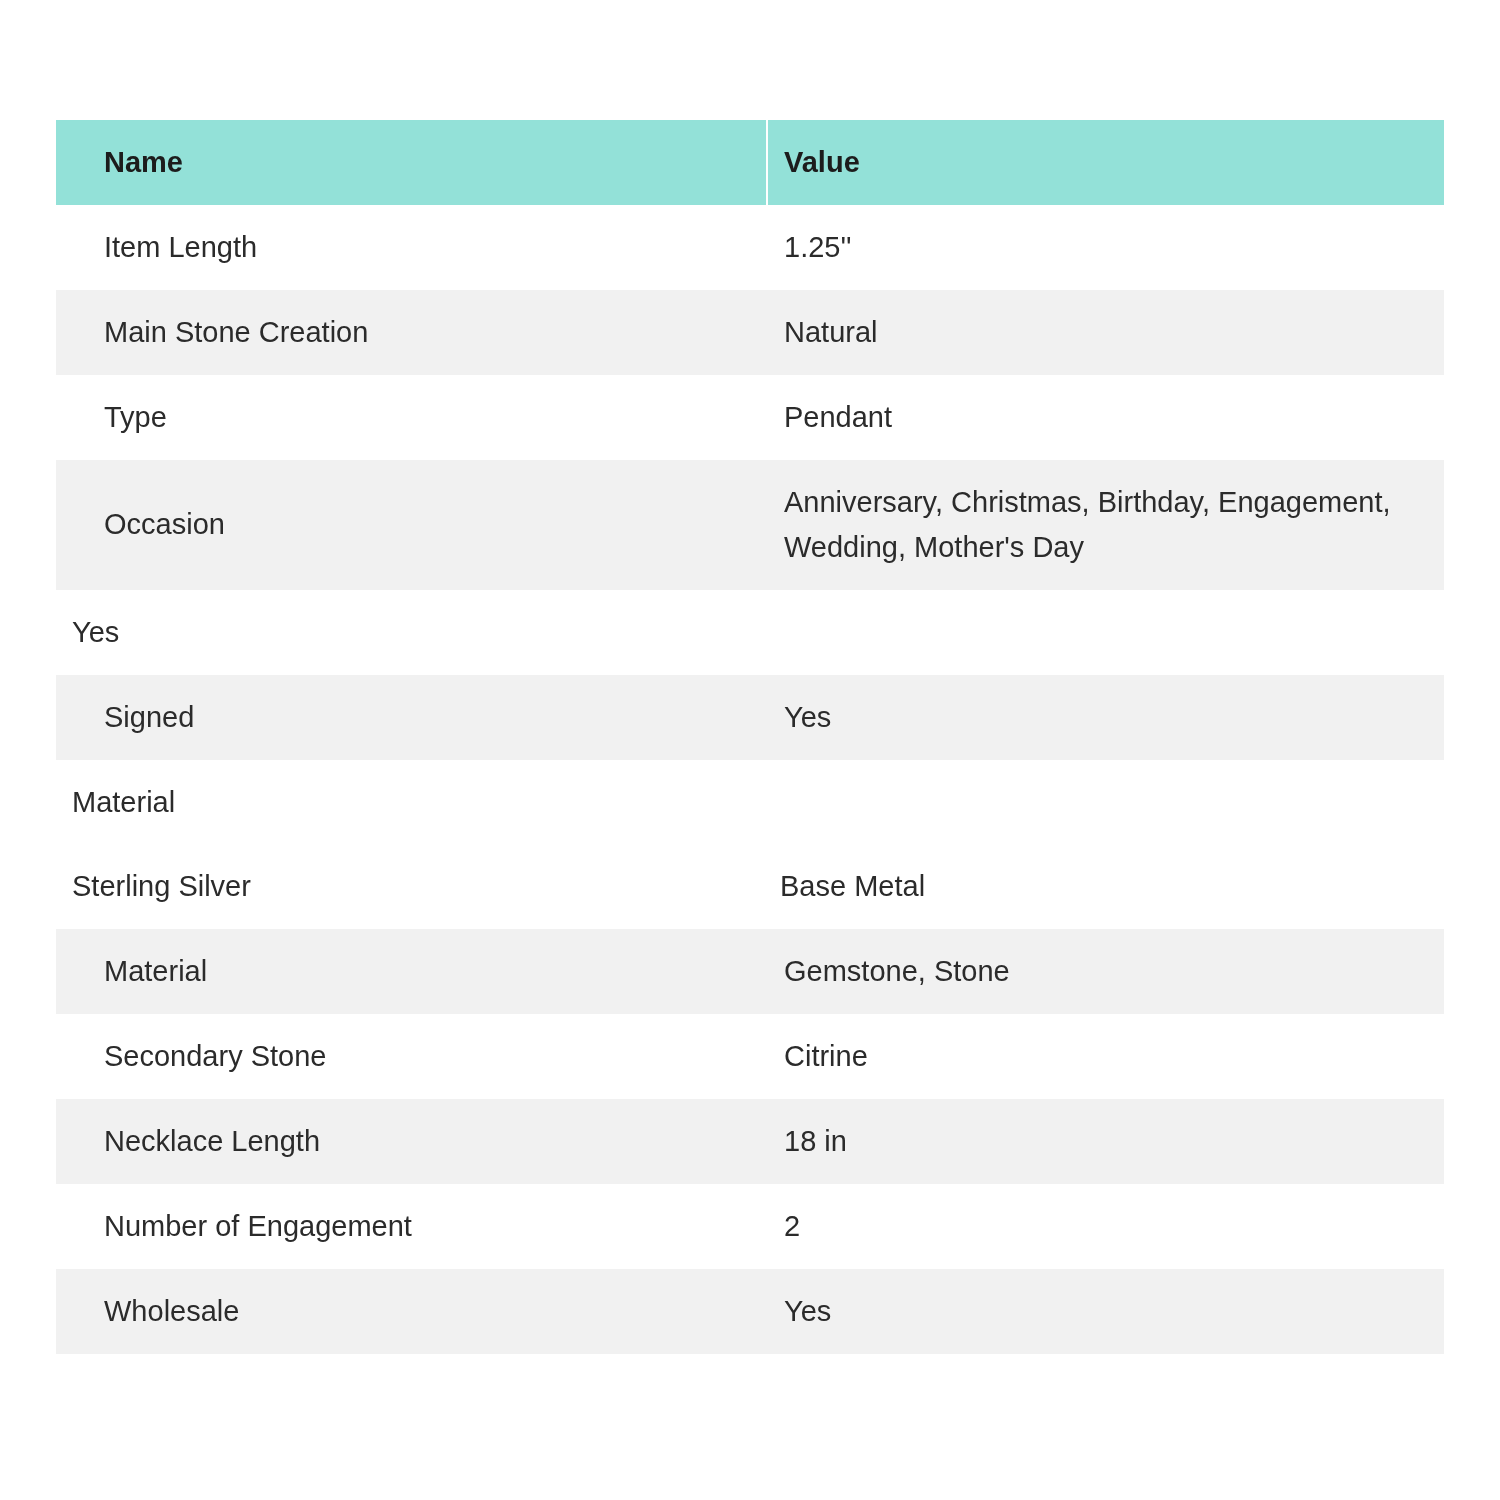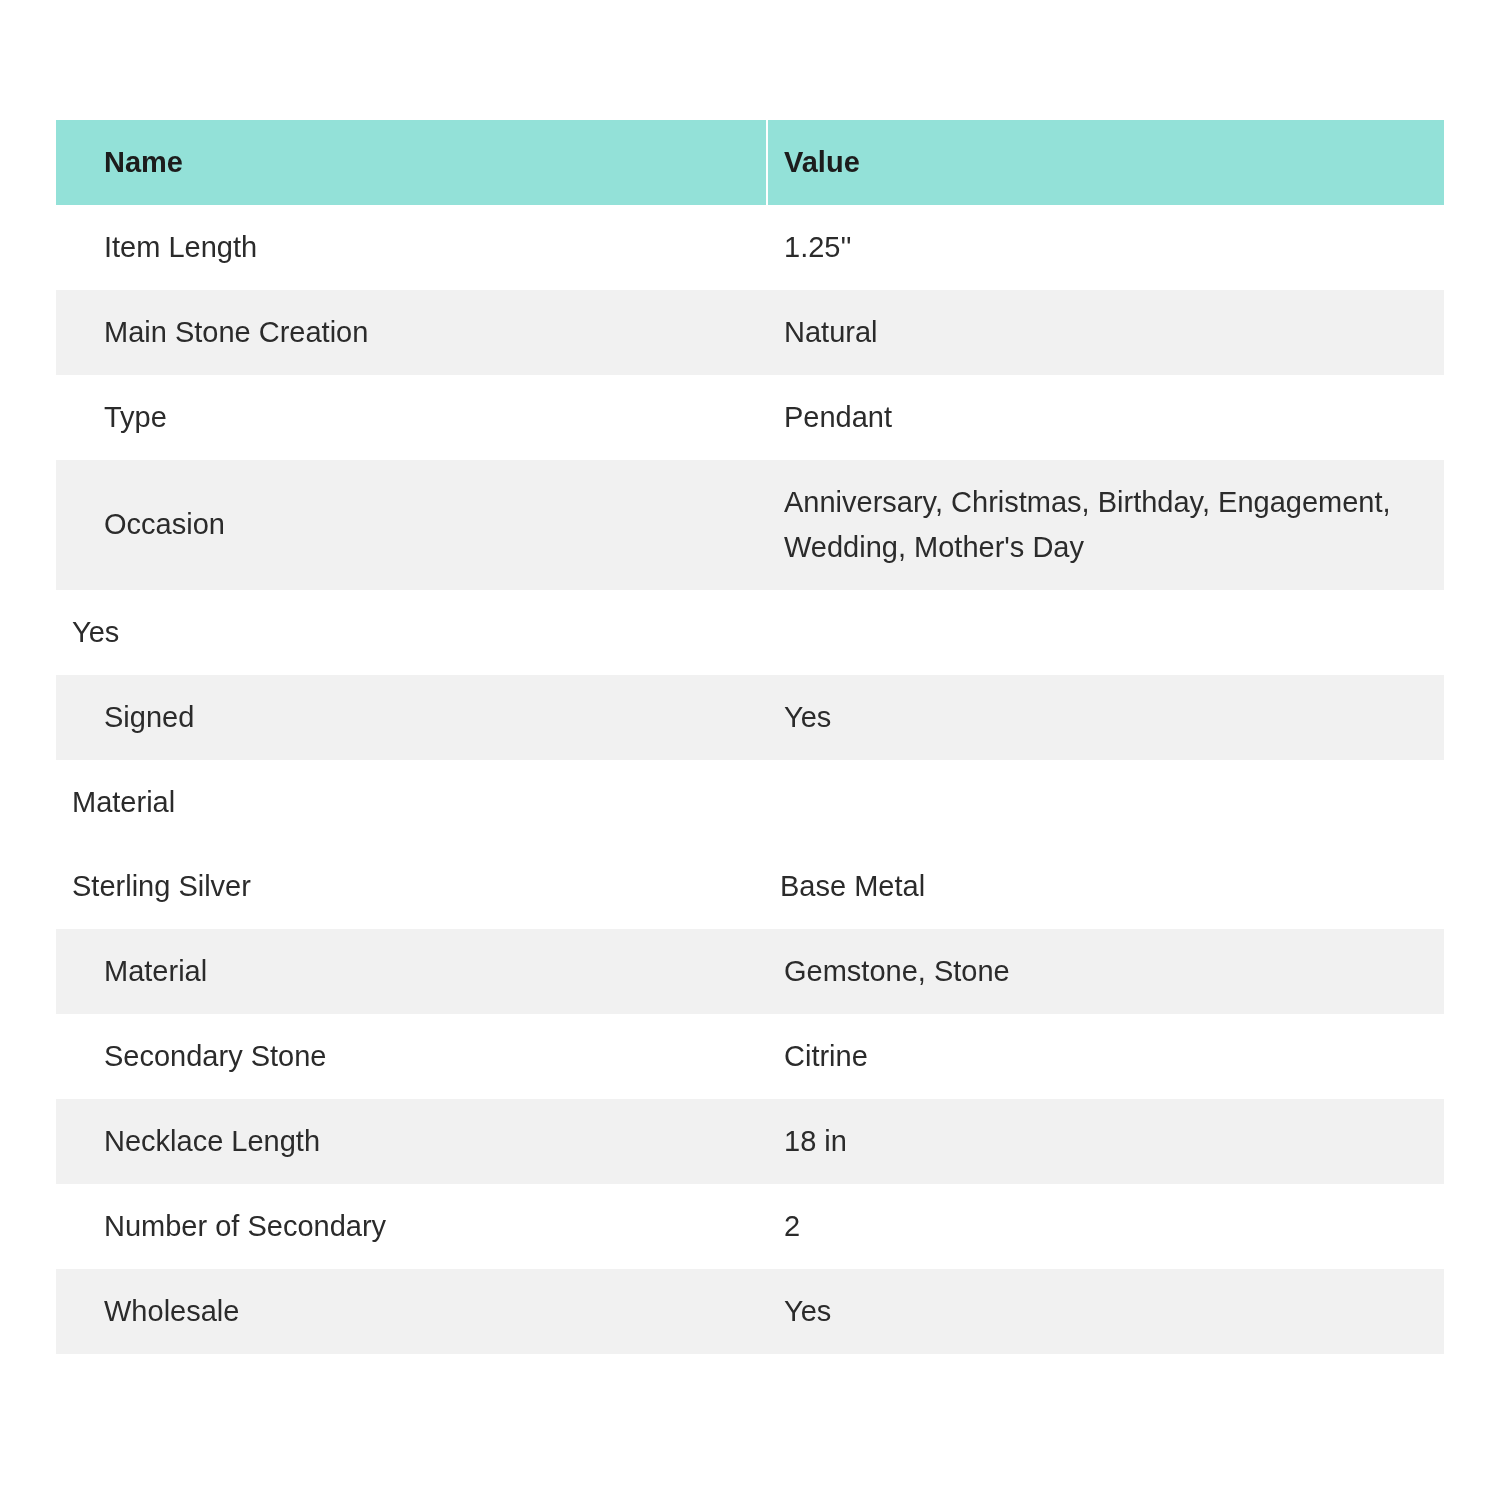--- a/index.html
+++ b/index.html
@@ -149,21 +149,21 @@
         <div class="tr alt">
           <div class="cell name-col">
             <span class="cell-inner">Necklace Length</span>
           </div>
           <div class="cell value-col">
             <span class="cell-inner">18 in</span>
           </div>
         </div>
         <div class="tr">
           <div class="cell name-col">
-            <span class="cell-inner">Number of Secondary</span>
+            <span class="cell-inner">Number of Engagement</span>
           </div>
           <div class="cell value-col">
             <span class="cell-inner">2</span>
           </div>
         </div>
         <div class="tr alt">
           <div class="cell name-col">
             <span class="cell-inner">Wholesale</span>
           </div>
           <div class="cell value-col">

